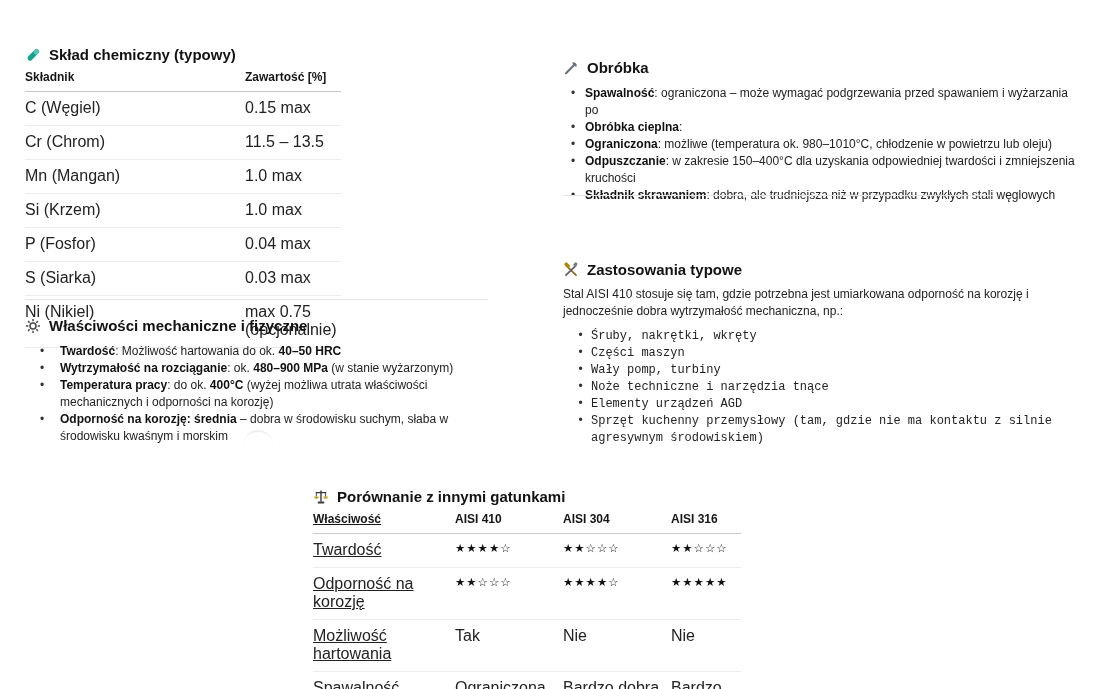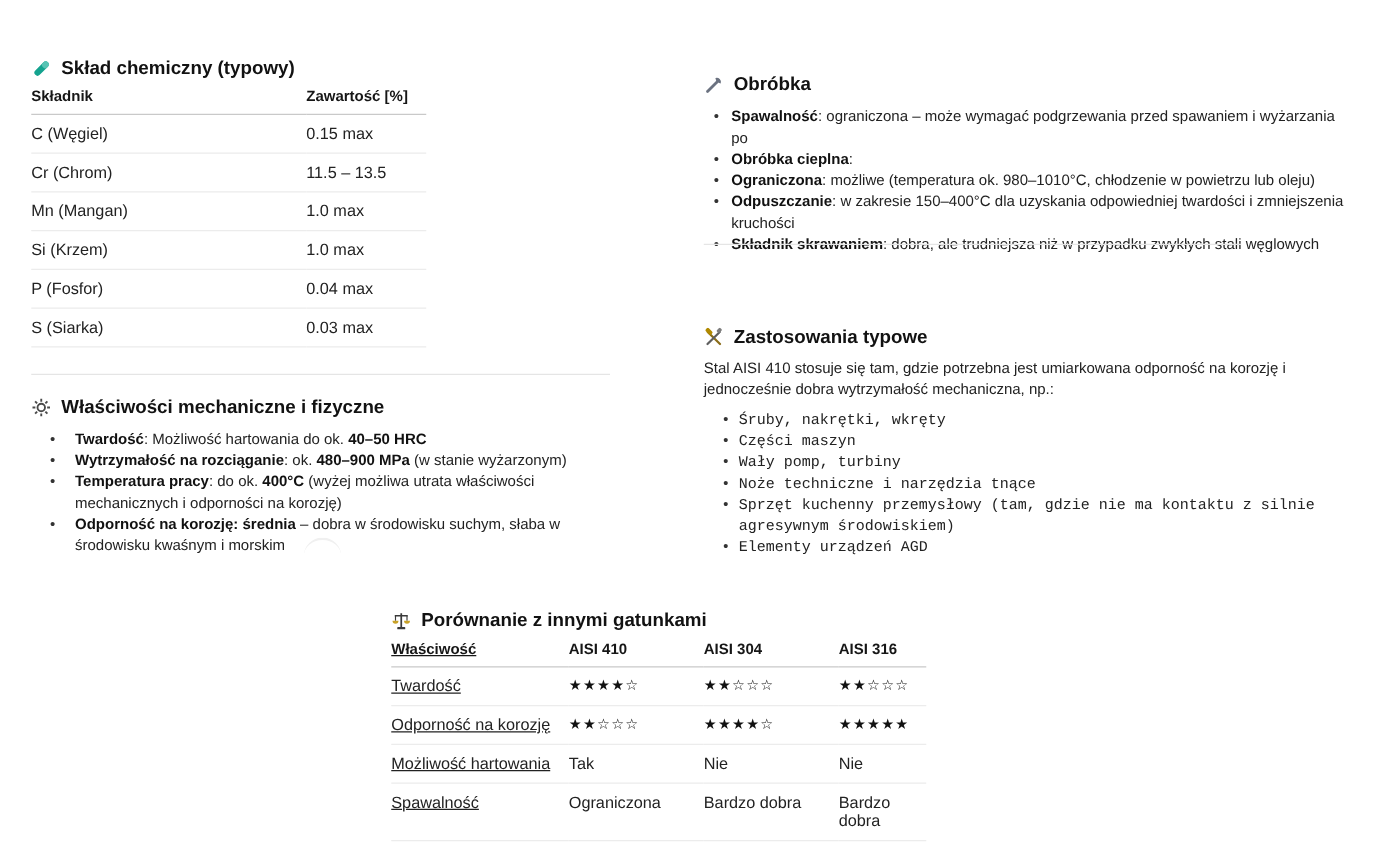--- a/index.html
+++ b/index.html
@@ -17,21 +17,21 @@
   .sec-applications{left:563px;top:261px;width:519px;}
   .sec-comparison{left:313px;top:488px;width:428px;}
 
   .hr{position:absolute;height:0;border-top:1px solid #e5e5e5;}
   .hr-left{left:25px;top:299px;width:463px;}
   .hr-right{left:563px;top:195px;width:430px;}
 
   table{border-collapse:collapse;width:100%;}
   th{text-align:left;font-weight:700;font-size:12px;color:#161616;
      padding:2px 0 7px;border-bottom:1px solid #c9c9c9;}
-  td{font-size:13px;color:#222;padding:7px 0 8px;border-bottom:1px solid #ececec;vertical-align:top;}
+  td{font-size:16px;color:#222;padding:7px 0 8px;border-bottom:1px solid #ececec;vertical-align:top;}
   .comp-table{margin-top:4px;}
   .comp-table .c0{width:220px;}
   .cmp-table{margin-top:4px;}
   .cmp-table .c0{width:142px;text-decoration:underline;}
   .cmp-table .c1{width:108px;}
   .cmp-table .c2{width:108px;}
   .stars{letter-spacing:1px;font-size:11.5px;color:#111;}
 
   ul.blt{list-style:none;margin:8px 0 0;padding:0 0 0 22px;font-size:12px;line-height:17px;color:#222;}
   ul.blt li{position:relative;margin:0;}
@@ -86,20 +86,24 @@
             <td class="c0">Si (Krzem)</td>
             <td class="c1">1.0 max</td>
           </tr>
           <tr>
             <td class="c0">P (Fosfor)</td>
             <td class="c1">0.04 max</td>
           </tr>
           <tr>
             <td class="c0">S (Siarka)</td>
             <td class="c1">0.03 max</td>
+          </tr>
+          <tr>
+            <td class="c0">Ni (Nikiel)</td>
+            <td class="c1">max 0.75 (opcjonalnie)</td>
           </tr>
         </tbody>
       </table>
   </section>
 
   <div class="hr hr-left"></div>
 
   <section class="sec-mechanical">
     <h2 class="sec-title">
       <span class="icon">
@@ -159,22 +163,22 @@
         </svg>
       </span>
       <span>Zastosowania typowe</span>
     </h2>
     <p class="intro">Stal AISI 410 stosuje się tam, gdzie potrzebna jest umiarkowana odporność na korozję i jednocześnie dobra wytrzymałość mechaniczna, np.:</p>
     <ul class="blt blt-apps">
         <li>Śruby, nakrętki, wkręty</li>
         <li>Części maszyn</li>
         <li>Wały pomp, turbiny</li>
         <li>Noże techniczne i narzędzia tnące</li>
+        <li>Elementy urządzeń AGD</li>
         <li>Sprzęt kuchenny przemysłowy (tam, gdzie nie ma kontaktu z silnie agresywnym środowiskiem)</li>
-        <li>Elementy urządzeń AGD</li>
       </ul>
   </section>
 
   <section class="sec-comparison">
     <h2 class="sec-title">
       <span class="icon">
         <svg viewBox="0 0 16 16">
           <line x1="8" y1="1.5" x2="8" y2="12.5" stroke="#3a3a3a" stroke-width="1.4"></line>
           <line x1="2.8" y1="3.6" x2="13.2" y2="3.6" stroke="#3a3a3a" stroke-width="1.3"></line>
           <line x1="3.4" y1="3.6" x2="3.4" y2="7.6" stroke="#3a3a3a" stroke-width="0.9"></line>

